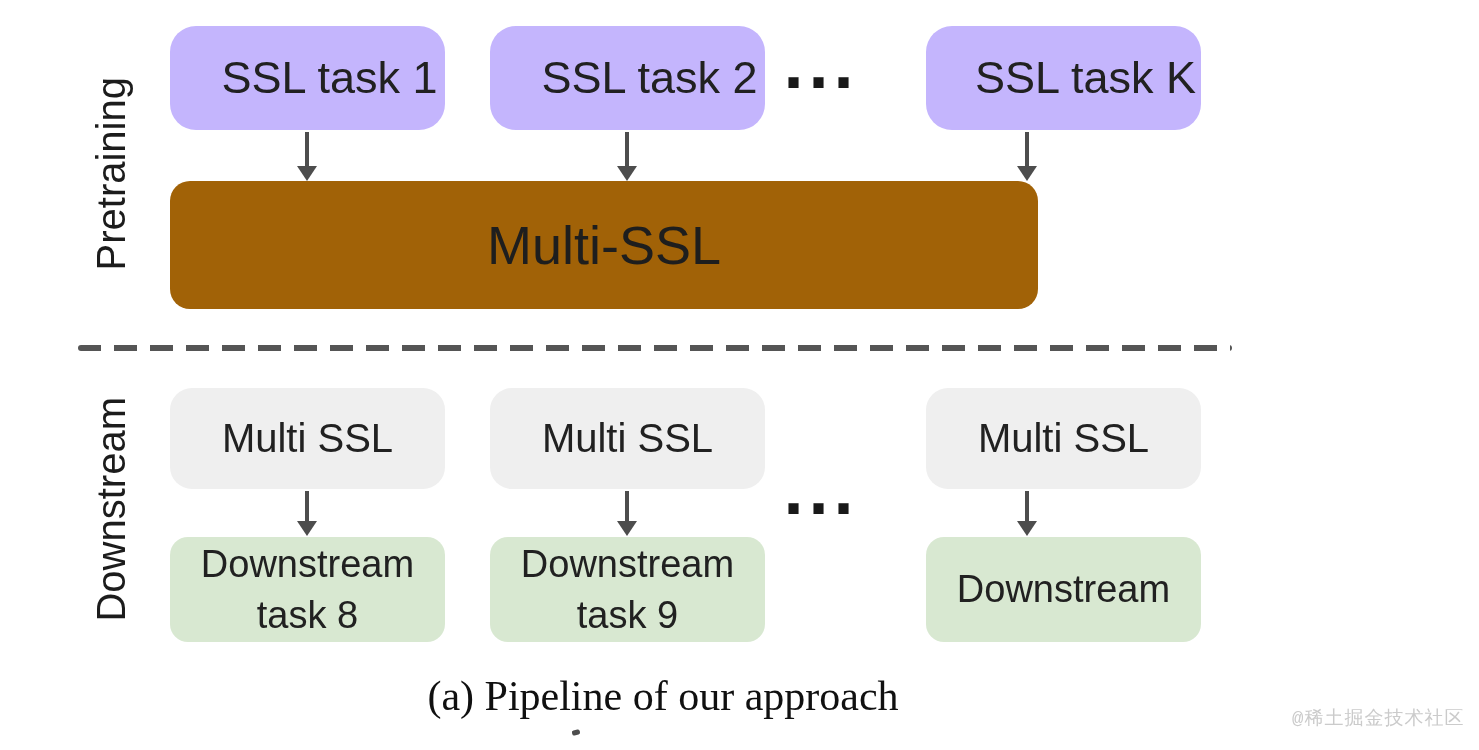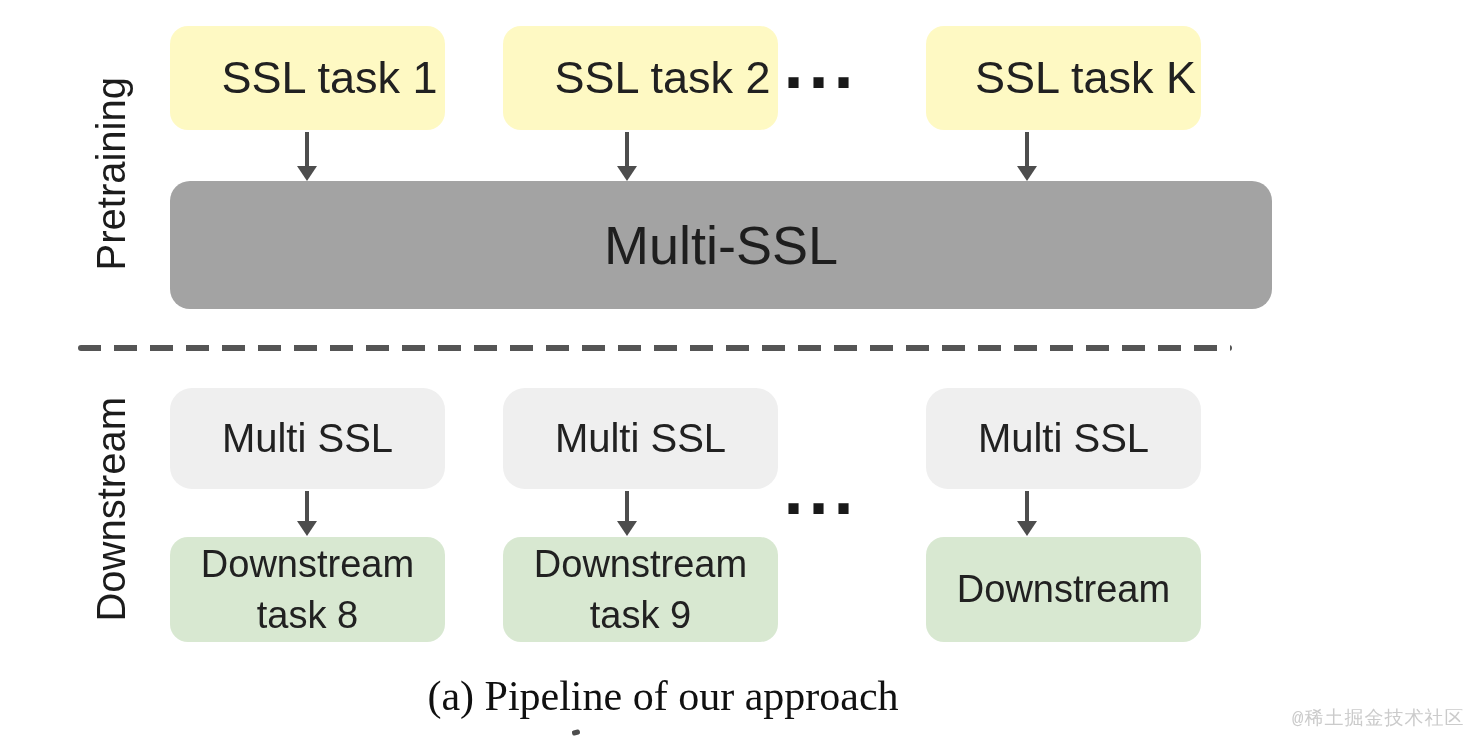--- a/index.html
+++ b/index.html
@@ -24,35 +24,35 @@
   .vlabel.downstream  { left: 84px; top: 392px; width: 54px; height: 234px; }
 
   
   .box {
     position: absolute;
     display: flex; align-items: center; justify-content: center;
     flex-direction: column; text-align: center;
     color: #212121;
   }
   .col1 { left: 170px; width: 275px; }
-  .col2 { left: 503px; width: 275px; }
+  .col2 { left: 490px; width: 275px; }
   .col3 { left: 890px; width: 275px; margin-left: 36px; }
 
-  .pink  { background: #fef9c3; border-radius: 18px; font-size: 45px; padding-left: 44px; }
+  .pink  { background: #c4b5fd; border-radius: 26px; font-size: 45px; padding-left: 44px; }
   .gray  { background: #efefef; border-radius: 22px; font-size: 40px; }
   .green { background: #d8e8d1; border-radius: 18px; font-size: 38px; line-height: 1.32; }
 
   .row-ssl  { top: 26px;  height: 104px; }
   .row-enc  { top: 388px; height: 101px; }
   .row-task { top: 537px; height: 105px; }
 
   .multibox {
     position: absolute;
-    left: 170px; top: 181px; width: 1102px; height: 128px;
-    background: #a3a3a3; border-radius: 20px;
+    left: 170px; top: 181px; width: 868px; height: 128px;
+    background: #a16207; border-radius: 20px;
     display: flex; align-items: center; justify-content: center;
     font-size: 54px; color: #1e1e1e;
   }
 
   
   .arrow {
     position: absolute; width: 22px;
     display: flex; flex-direction: column; align-items: center;
   }
   .arrow .shaft { width: 4px; background: #4d4d4d; }

